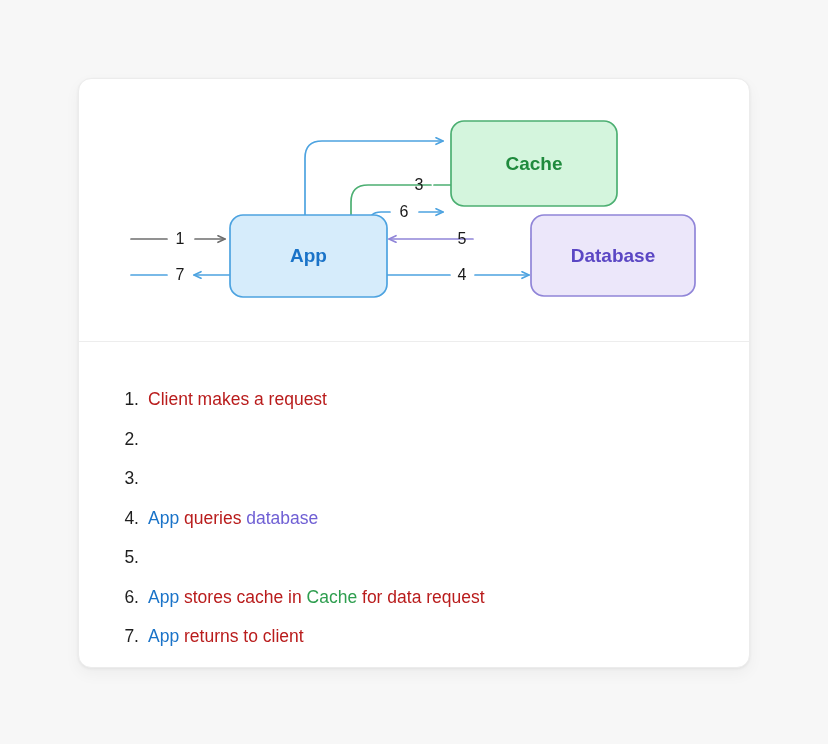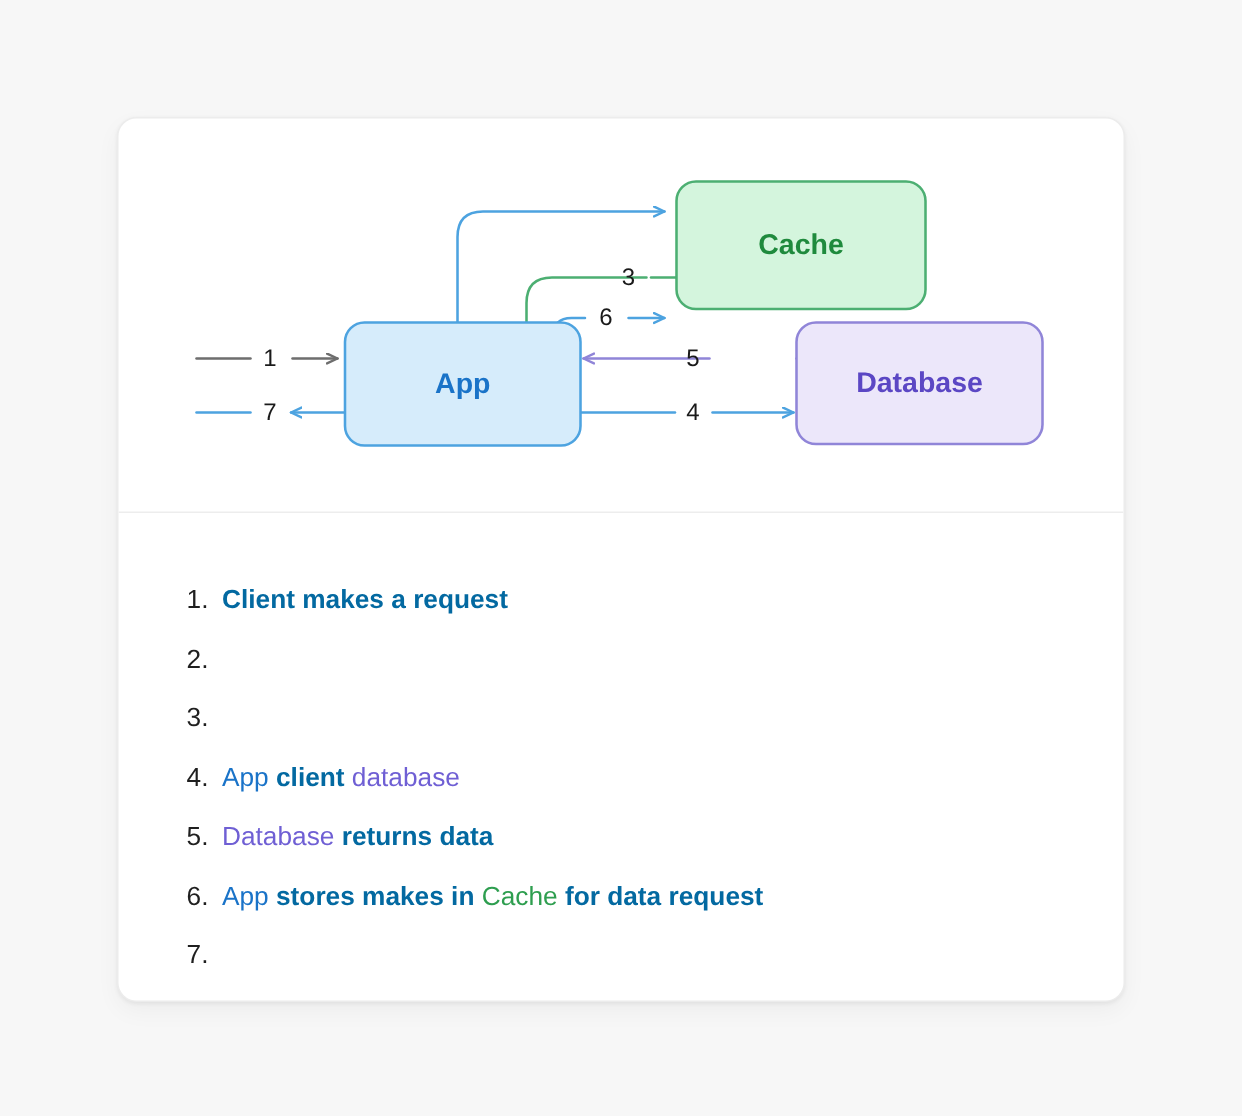--- a/index.html
+++ b/index.html
@@ -110,21 +110,21 @@
     padding-right: 9px;
     color: #1f1f1f;
   }
   .step-text {
     white-space: pre-wrap;
   }
 
   .tok-app      { color: #1a73c8; }
   .tok-cache    { color: #2e9e4f; }
   .tok-database { color: #6f5fd4; }
-  .tok-plain    { color: #0369a1; font-weight: bold; }
+  .tok-plain    { color: #b91c1c; }
 </style>
 </head>
 <body>
 
 <div class="page">
 
   <div class="card">
 
     <div class="diagram-pane">
       <svg class="diagram-svg" viewBox="0 0 672 262">
@@ -212,30 +212,30 @@
             <span class="step-text"><span class="tok-plain">Client makes a request</span></span>
           </li>
           <li>
             <span class="step-num">2.</span>
           </li>
           <li>
             <span class="step-num">3.</span>
           </li>
           <li>
             <span class="step-num">4.</span>
-            <span class="step-text"><span class="tok-app">App</span><span class="tok-plain"> client </span><span class="tok-database">database</span></span>
+            <span class="step-text"><span class="tok-app">App</span><span class="tok-plain"> queries </span><span class="tok-database">database</span></span>
           </li>
           <li>
             <span class="step-num">5.</span>
-            <span class="step-text"><span class="tok-database">Database</span><span class="tok-plain"> returns data</span></span>
           </li>
           <li>
             <span class="step-num">6.</span>
-            <span class="step-text"><span class="tok-app">App</span><span class="tok-plain"> stores makes in </span><span class="tok-cache">Cache</span><span class="tok-plain"> for data request</span></span>
+            <span class="step-text"><span class="tok-app">App</span><span class="tok-plain"> stores cache in </span><span class="tok-cache">Cache</span><span class="tok-plain"> for data request</span></span>
           </li>
           <li>
             <span class="step-num">7.</span>
+            <span class="step-text"><span class="tok-app">App</span><span class="tok-plain"> returns to client</span></span>
           </li>
         </ol>
     </div>
 
   </div>
 </div>
 
 </body></html>

